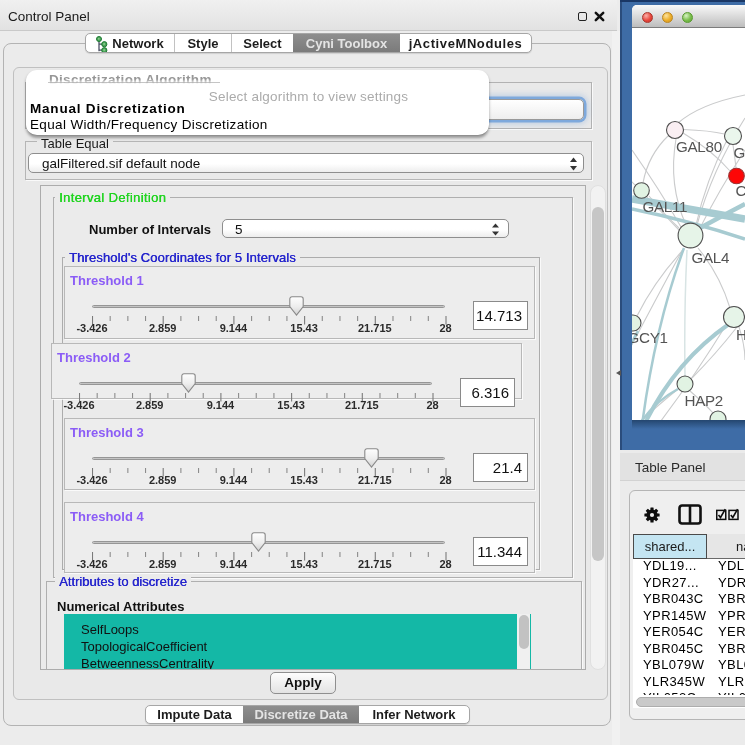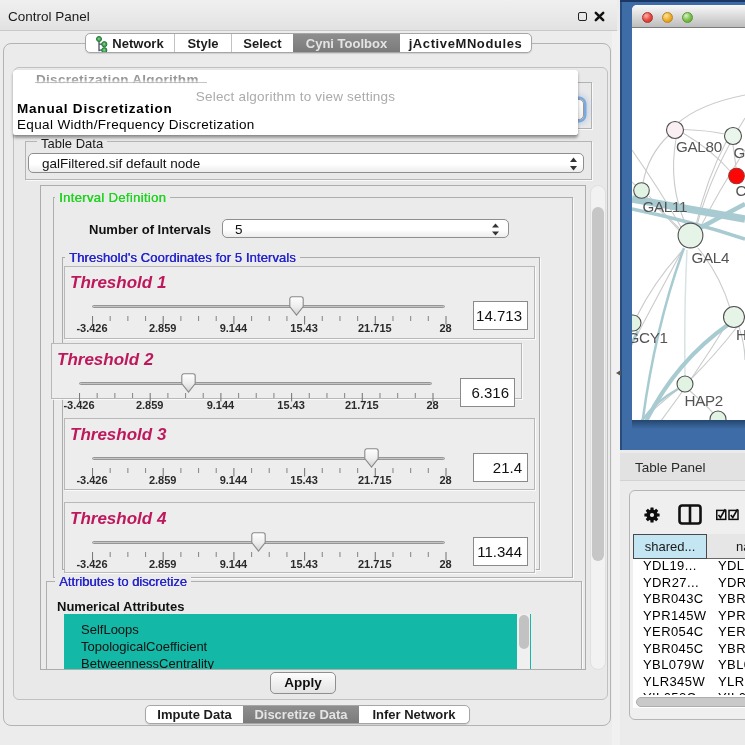--- a/index.html
+++ b/index.html
@@ -8,21 +8,21 @@
 .abs { position:absolute; }
 .gbox { position:absolute; border:1px solid #B2B2B2; box-shadow:1px 1px 0 rgba(255,255,255,0.75); }
 .gtitle { position:absolute; top:-8px; padding:0 4px; background:#EBEBEB; font-size:13px; white-space:nowrap; }
 .seg { display:flex; position:absolute; height:20px; background:#FFF; border:1px solid #A6A6A6; border-radius:5px; box-shadow:0 1px 1px rgba(0,0,0,0.12); overflow:hidden; }
 .seg div { font-size:13px; font-weight:bold; color:#1C1C1C; display:flex; align-items:center; justify-content:center; white-space:nowrap; }
 .seg .sel { background:linear-gradient(#8E8E8E,#7B7B7B); color:#E4E4E4; }
 .seg .sep { border-left:1px solid #C2C2C2; }
 .combo { position:absolute; border:1px solid #8E8E8E; border-radius:5px; background:linear-gradient(#FFFFFF 55%, #EDEDED); font-size:13.5px; color:#111; }
 .combo span { position:absolute; top:50%; transform:translateY(-50%); }
 .tpanel { position:absolute; left:63px; width:471px; background:#EDEDED; border:1px solid #B8B8B8; box-shadow:1px 1px 0 rgba(255,255,255,0.75); }
-.tlabel { position:absolute; left:5px; top:5.5px; font-size:17px; font-weight:bold; color:#be185d;font-style:italic; }
+.tlabel { position:absolute; left:5px; top:5.5px; font-size:13px; font-weight:bold; color:#8b5cf6; }
 .ttrack { position:absolute; left:26.5px; width:353px; height:3px; top:38px; background:linear-gradient(#ACACAC,#DCDCDC); border:1px solid #969696; border-radius:3px; }
 .tfield { position:absolute; left:408px; top:34px; width:55px; height:29px; background:#FFF; border:1px solid #8A8A8A; font-size:15px; color:#111; text-align:right; line-height:27px; padding-right:5px; }
 .ticklab { position:absolute; top:54.5px; width:60px; margin-left:-30px; text-align:center; font-size:11px; font-weight:bold; color:#2A2A2A; }
 .row { position:absolute; font-size:13px; letter-spacing:0.4px; color:#000; white-space:nowrap; }
 </style>
 </head>
 <body>
 
 <div class="abs" id="leftbase" style="left:0;top:0;width:620px;height:745px;background:#ECECEC;"></div>
 
@@ -50,21 +50,21 @@
   <div class="sel" style="width:107px;">Cyni Toolbox</div>
   <div style="width:131px;letter-spacing:0.6px;">jActiveMNodules</div>
 </div>
 
 <div class="abs" style="left:13px;top:67px;width:595px;height:633px;background:#E9E9E9;border:1px solid #C0C0C0;border-radius:6px;"></div>
 
 <div class="gbox" style="left:25px;top:82px;width:567px;height:47px;"></div>
 <div class="abs" style="left:40px;top:99px;width:544px;height:21px;border:1px solid #999;border-radius:5px;background:linear-gradient(#FFF,#EEE);box-shadow:0 0 0 2.5px rgba(108,158,218,0.8), 0 0 6px 4px rgba(108,158,218,0.35);"></div>
 
 <div class="gbox" style="left:25px;top:141px;width:567px;height:39px;border-color:#B5B5B5;">
-  <div class="gtitle" style="left:11px;top:-6px;background:#E9E9E9;color:#1A1A1A;">Table Data</div>
+  <div class="gtitle" style="left:11px;top:-6px;background:#E9E9E9;color:#1A1A1A;">Table Equal</div>
 </div>
 <div class="combo" style="left:28px;top:153px;width:556px;height:20px;">
   <span style="left:13px;">galFiltered.sif default node</span>
   <svg class="abs" style="right:5px;top:3px;" width="9" height="14" viewBox="0 0 9 14">
       <path d="M4.5,0.5 L8,5 L1,5 Z" fill="#333"></path>
       <path d="M4.5,13.5 L8,9 L1,9 Z" fill="#333"></path>
     </svg>
 </div>
 
 <div class="abs" id="viewport" style="left:40px;top:185px;width:546px;height:485px;background:#EBEBEB;border:1px solid #ACACAC;overflow:hidden;">
@@ -278,21 +278,21 @@
 <div class="abs" style="left:592px;top:207px;width:12px;height:354px;background:#C6C6C6;border-radius:6px;"></div>
 
 <div class="abs" style="left:270px;top:672px;width:66px;height:22px;border:1px solid #8F8F8F;border-radius:5px;background:linear-gradient(#FDFDFD,#E3E3E3);text-align:center;font-size:13.5px;font-weight:bold;color:#111;line-height:20px;">Apply</div>
 
 <div class="seg" style="left:145px;top:705px;height:19px;">
   <div style="width:97px;">Impute Data</div>
   <div class="sel" style="width:116px;">Discretize Data</div>
   <div style="width:110px;">Infer Network</div>
 </div>
 
-<div class="abs" id="popup" style="left:13px;top:70px;width:565px;height:66px;background:#FFF;border-radius:3px;border-bottom:1px solid #8F8F8F;box-shadow:0 2px 3px rgba(0,0,0,0.35);z-index:50;">
+<div class="abs" id="popup" style="left:26px;top:70px;width:463px;height:66px;background:#FFF;border-radius:11px;border-bottom:1px solid #8F8F8F;box-shadow:0 2px 3px rgba(0,0,0,0.35);z-index:50;">
   <div class="abs" style="left:23px;top:2px;width:300px;height:13px;overflow:hidden;-webkit-mask-image:linear-gradient(#000 55%,transparent 92%);mask-image:linear-gradient(#000 55%,transparent 92%);">
       <div style="font-size:13.5px;font-weight:bold;color:rgba(45,45,45,0.5);letter-spacing:0.3px;">Discretization Algorithm</div>
     </div>
     <div class="abs" style="left:22px;top:12px;width:172px;height:1px;background:rgba(150,150,150,0.55);"></div>
   <div class="abs" style="left:4px;top:31px;font-size:13.5px;font-weight:bold;color:#000;letter-spacing:0.8px;">Manual Discretization</div>
   <div class="abs" style="left:0;top:19px;width:565px;text-align:center;font-size:13.5px;color:#ABABAB;letter-spacing:0.2px;">Select algorithm to view settings</div>
   <div class="abs" style="left:4px;top:46.5px;font-size:13.5px;color:#000;letter-spacing:0.35px;">Equal Width/Frequency Discretization</div>
 </div>
 <div class="abs" style="left:612px;top:31px;width:8px;height:714px;background:#F1F1F1;"></div>
 <svg class="abs" style="left:615.5px;top:369.5px;z-index:5;" width="5" height="6" viewBox="0 0 5 6">

